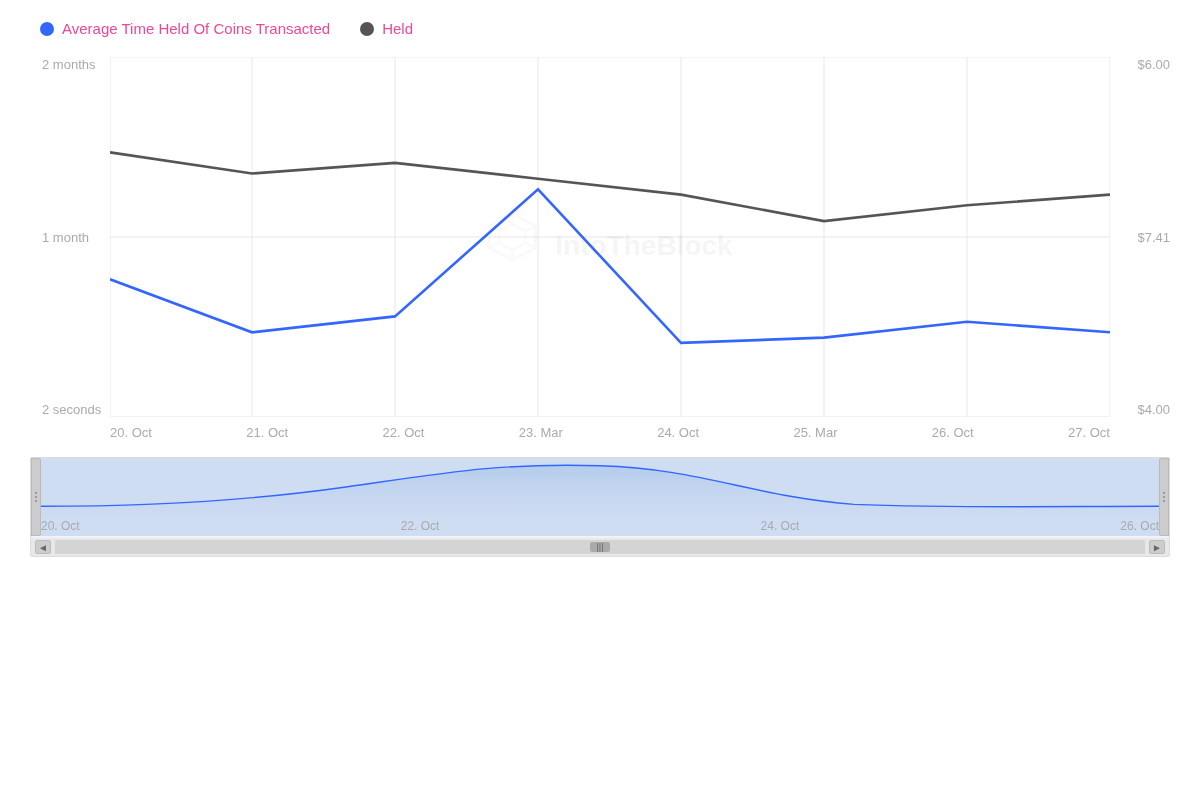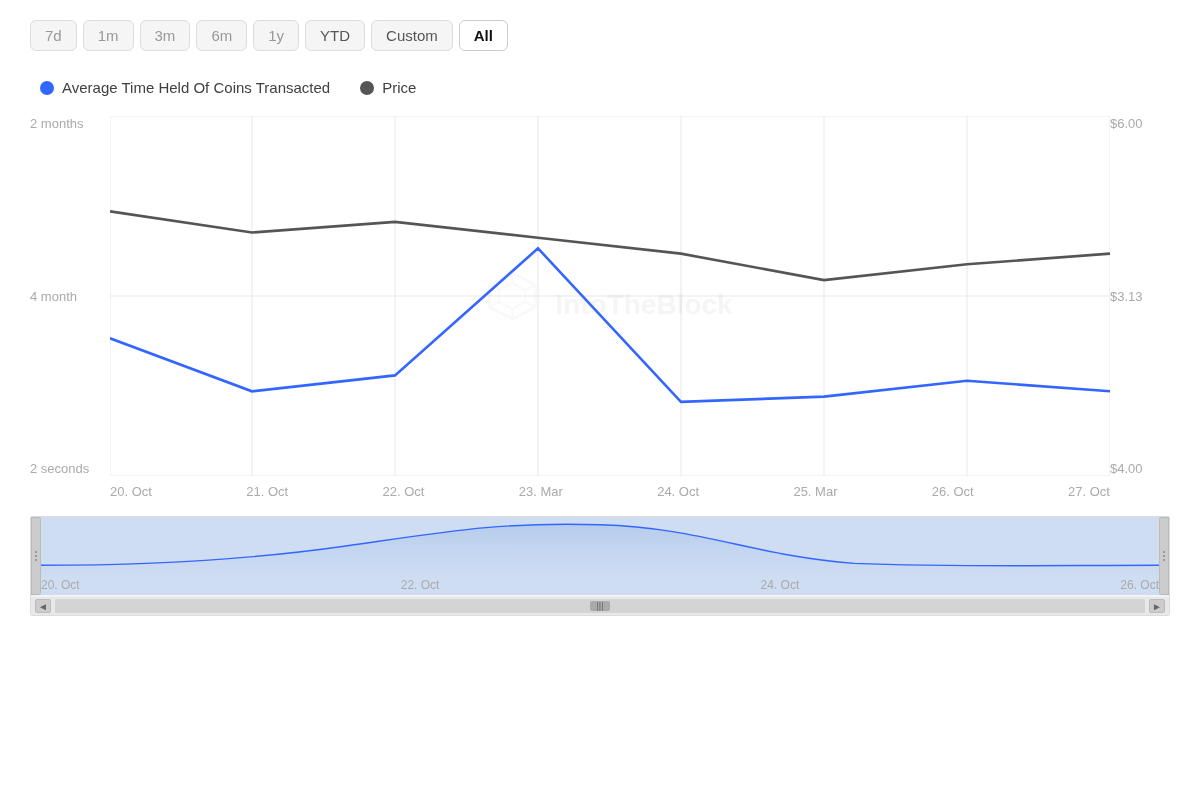--- a/index.html
+++ b/index.html
@@ -79,41 +79,41 @@
       width: 14px;
       height: 14px;
       border-radius: 50%;
     }
 
     .legend-dot.blue { background: #3366ff; }
     .legend-dot.dark { background: #555; }
 
     .legend-label {
       font-size: 15px;
-      color: #404040;
+      color: #ec4899;
     }
 
     
     .chart-wrapper {
       position: relative;
       width: 100%;
       height: 390px;
       margin-bottom: 0;
     }
 
     .chart-area {
       position: relative;
       width: 100%;
       height: 100%;
     }
 
     
     .y-axis-left {
       position: absolute;
-      left: 0;
+      left: 12px;
       top: 0;
       height: 100%;
       width: 80px;
       display: flex;
       flex-direction: column;
       justify-content: space-between;
       padding-bottom: 30px;
     }
 
     .y-label {
@@ -124,21 +124,21 @@
     
     .y-axis-right {
       position: absolute;
       right: 0;
       top: 0;
       height: 100%;
       width: 60px;
       display: flex;
       flex-direction: column;
       justify-content: space-between;
-      align-items: flex-start;
+      align-items: flex-end;
       padding-bottom: 30px;
     }
 
     .y-label-right {
       font-size: 13px;
       color: #aaa;
     }
 
     
     .chart-svg-container {
@@ -313,54 +313,44 @@
     .grid-line {
       stroke: #e8e8e8;
       stroke-width: 1;
     }
   </style>
 </head>
 <body>
 
 <div class="container">
 
-  <div class="time-buttons">
-    <button class="time-btn">7d</button>
-    <button class="time-btn">1m</button>
-    <button class="time-btn">3m</button>
-    <button class="time-btn">6m</button>
-    <button class="time-btn">1y</button>
-    <button class="time-btn ytd">YTD</button>
-    <button class="time-btn custom">Custom</button>
-    <button class="time-btn active">All</button>
-  </div>
 
   <div class="legend">
     <div class="legend-item">
       <div class="legend-dot blue"></div>
       <span class="legend-label">Average Time Held Of Coins Transacted</span>
     </div>
     <div class="legend-item">
       <div class="legend-dot dark"></div>
-      <span class="legend-label">Price</span>
+      <span class="legend-label">Held</span>
     </div>
   </div>
 
   <div class="chart-wrapper">
     <div class="chart-area">
 
       <div class="y-axis-left">
         <span class="y-label">2 months</span>
-        <span class="y-label">4 month</span>
+        <span class="y-label">1 month</span>
         <span class="y-label">2 seconds</span>
       </div>
 
       <div class="y-axis-right">
         <span class="y-label-right">$6.00</span>
-        <span class="y-label-right">$3.13</span>
+        <span class="y-label-right">$7.41</span>
         <span class="y-label-right">$4.00</span>
       </div>
 
       <div class="chart-svg-container">
         
         <div class="watermark">
           <svg width="50" height="50" viewBox="0 0 50 50">
             <polygon points="25,2 48,14 48,36 25,48 2,36 2,14" fill="none" stroke="#888" stroke-width="3"></polygon>
             <polygon points="25,12 38,19 38,31 25,38 12,31 12,19" fill="none" stroke="#888" stroke-width="2"></polygon>
             <line x1="25" y1="2" x2="25" y2="12" stroke="#888" stroke-width="2"></line>

